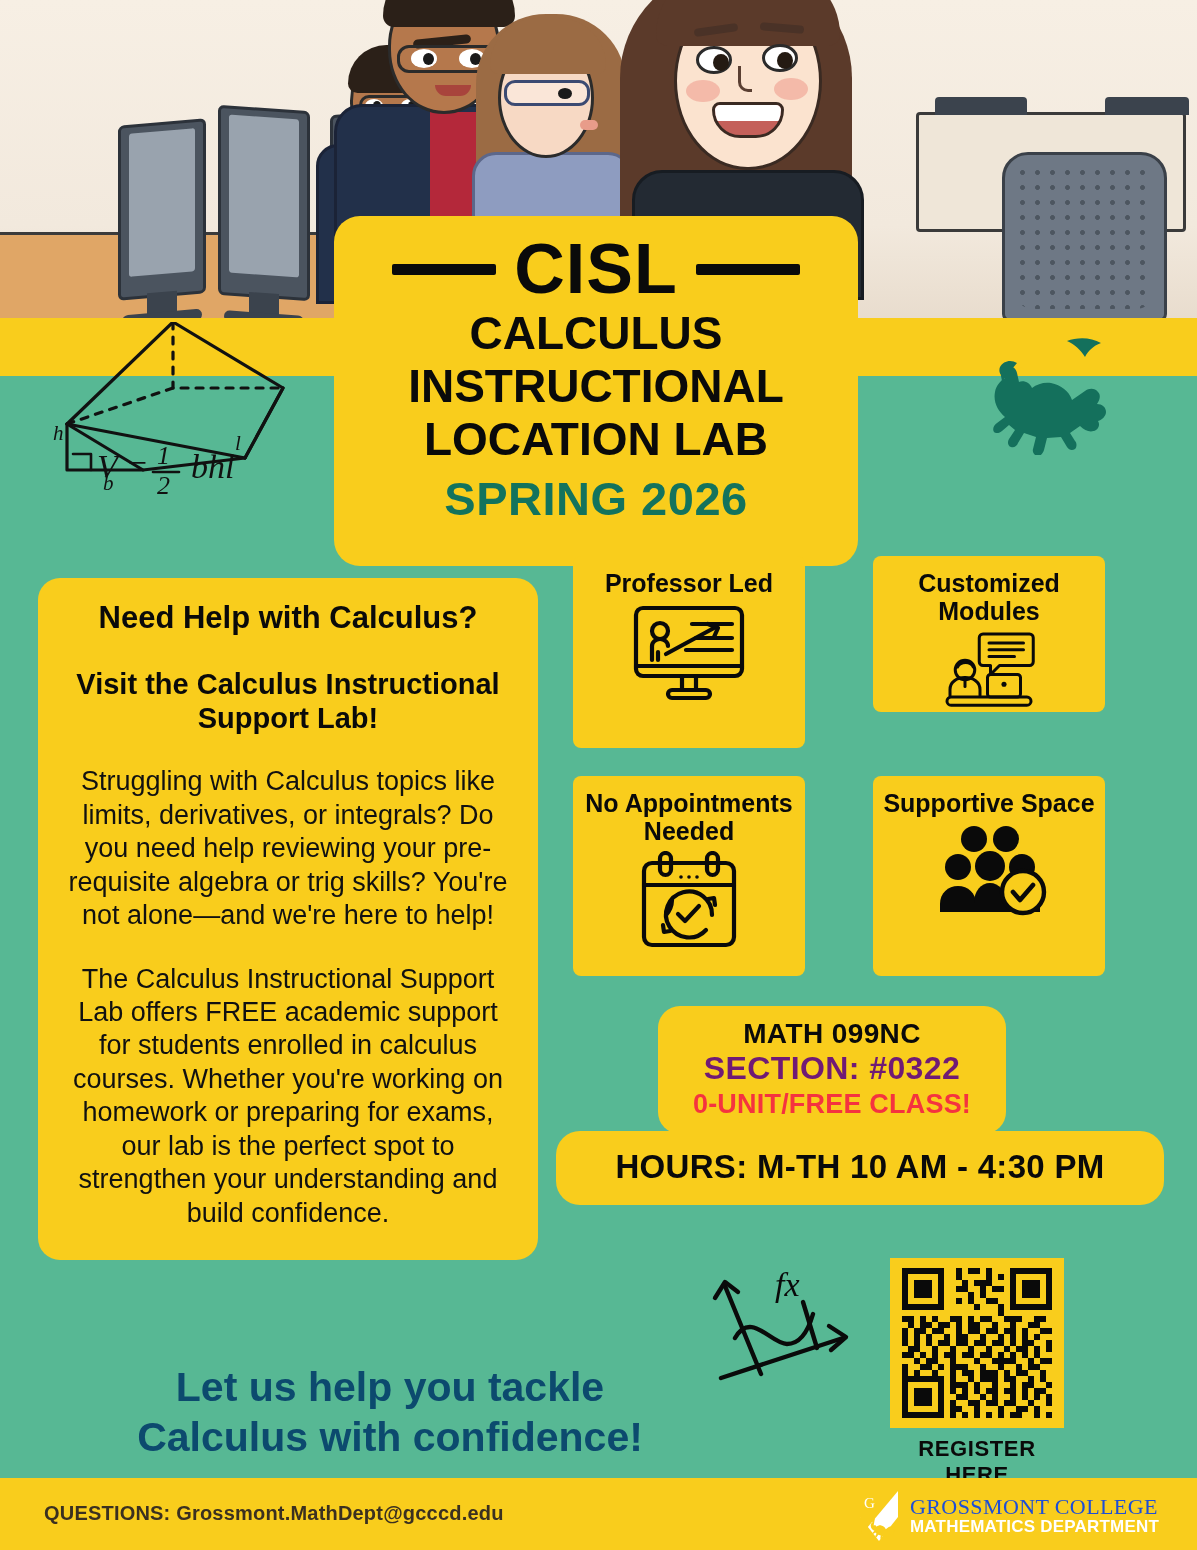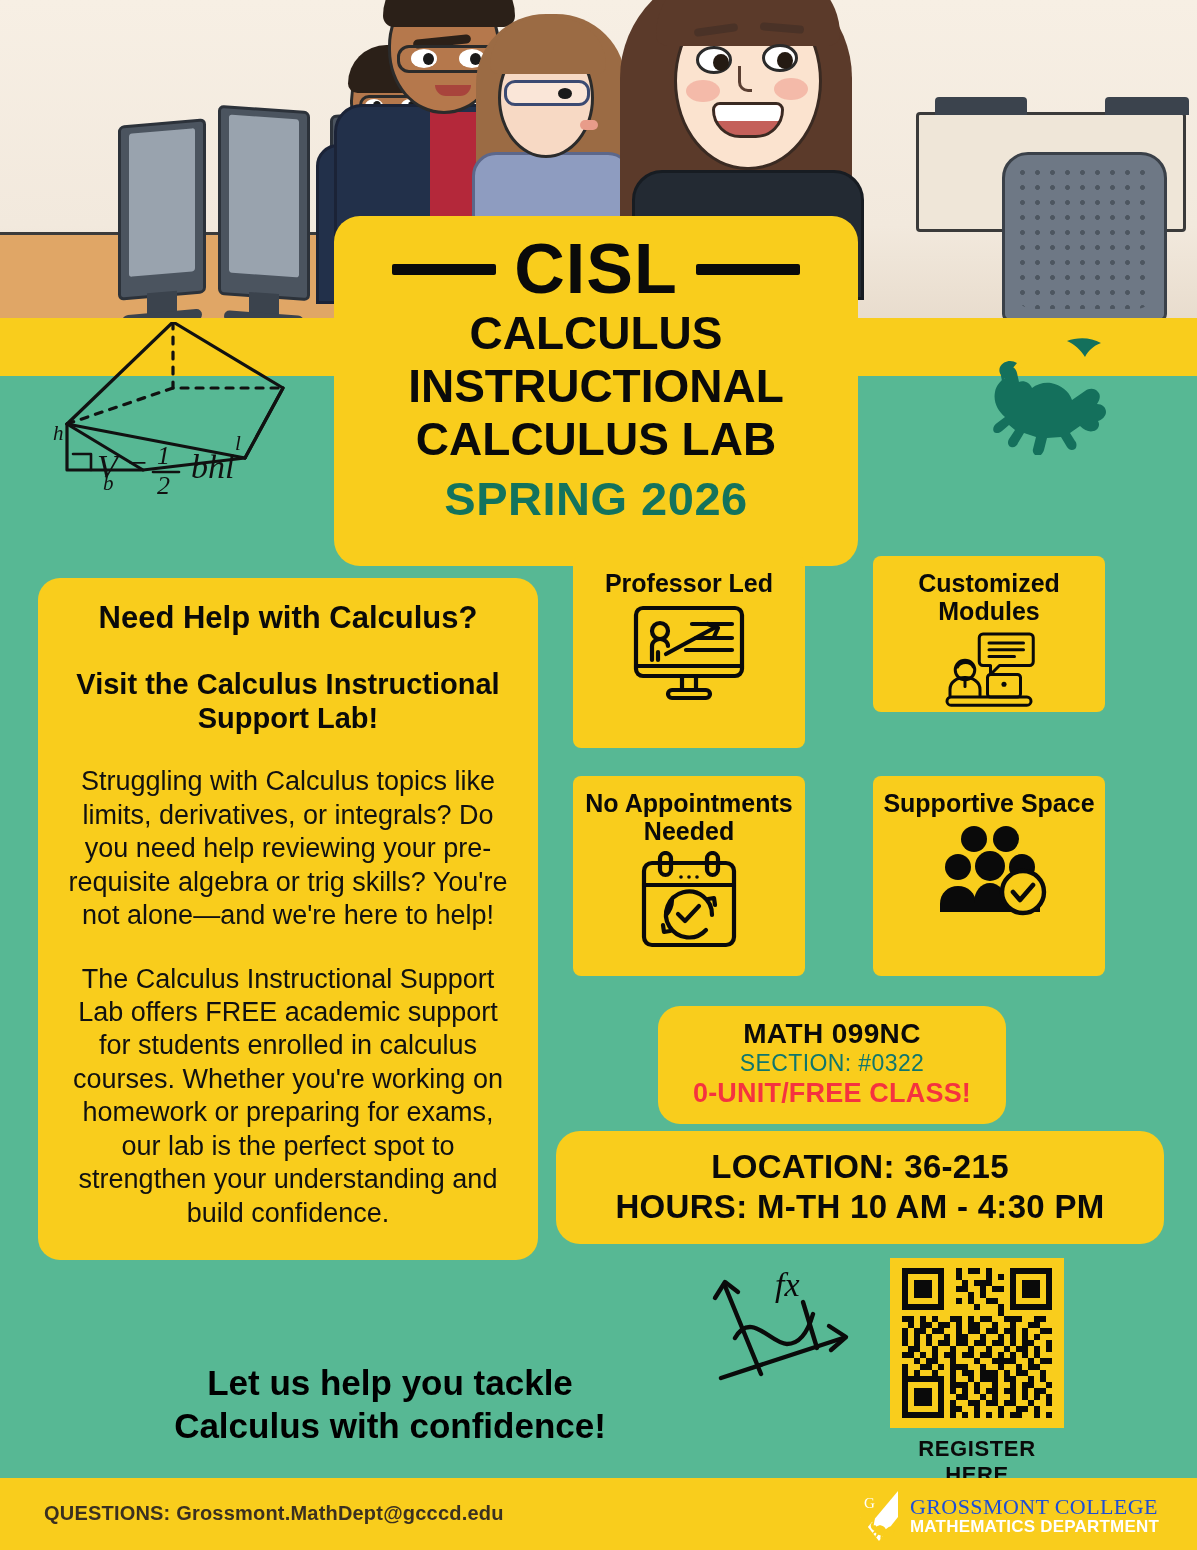--- a/index.html
+++ b/index.html
@@ -167,35 +167,35 @@
   .f2 { left:873px; top:556px; width:232px; height:156px; }
   .f3 { left:573px; top:776px; width:232px; height:200px; }
   .f4 { left:873px; top:776px; width:232px; height:200px; }
 
   
   .course {
     position:absolute; left:658px; top:1006px; width:348px;
     background:#f9cd1c; border-radius:22px; text-align:center; padding:12px 10px 14px;
   }
   .course-l1 { font-size:28px; font-weight:800; color:#0a0a0a; line-height:1.16; letter-spacing:.4px;}
-  .course-l2 { font-size:23px; font-weight:400; color:#0f766e; line-height:1.16; letter-spacing:.4px;}
+  .course-l2 { font-size:32px; font-weight:700; color:#701a75; line-height:1.16; letter-spacing:.4px;}
   .course-l3 { font-size:27px; font-weight:800; color:#f5333f; line-height:1.2; letter-spacing:.2px;}
 
   
   .locbox {
     position:absolute; left:556px; top:1131px; width:608px;
     background:#f9cd1c; border-radius:24px; text-align:center; padding:16px 12px 18px;
   }
   .loc-l1 { font-size:33px; font-weight:800; color:#0a0a0a; line-height:1.2; letter-spacing:.3px;}
   .loc-l2 { font-size:33px; font-weight:800; color:#0a0a0a; line-height:1.2; letter-spacing:.3px;}
 
   
   .tagline {
     position:absolute; left:60px; top:1362px; width:660px; text-align:center;
-    font-size:35px; font-weight:800; color:#000000; line-height:1.22;
+    font-size:41px; font-weight:800; color:#0c4a6e; line-height:1.22;
   }
 
   
   .fxsketch { position:absolute; left:703px; top:1252px; width:165px; height:130px; }
 
   
   .qrwrap { position:absolute; left:890px; top:1258px; width:174px; }
   .qrbox { width:174px; height:170px; background:#f9cd1c; padding:10px; }
   .qr { width:154px; height:150px; display:block; }
   .qr-caption { margin-top:8px; text-align:center; font-size:22px; font-weight:800;
@@ -343,21 +343,21 @@
   </svg>
 
   <div class="title-card">
     <div class="title-top">
       <span class="title-rule"></span>
       <span class="title-main">CISL</span>
       <span class="title-rule"></span>
     </div>
     <div class="title-sub">CALCULUS</div>
     <div class="title-sub">INSTRUCTIONAL</div>
-    <div class="title-sub">CALCULUS LAB</div>
+    <div class="title-sub">LOCATION LAB</div>
     <div class="title-term">SPRING 2026</div>
   </div>
 
   <div class="textpanel">
     <div class="tp-h1">Need Help with Calculus?</div>
     <div class="tp-h2">Visit the Calculus Instructional Support Lab!</div>
     <div class="tp-p">Struggling with Calculus topics like limits, derivatives, or integrals? Do you need help reviewing your pre-requisite algebra or trig skills? You're not alone—and we're here to help!</div>
     <div class="tp-p">The Calculus Instructional Support Lab offers FREE academic support for students enrolled in calculus courses. Whether you're working on homework or preparing for exams, our lab is the perfect spot to strengthen your understanding and build confidence.</div>
   </div>
 
@@ -434,21 +434,20 @@
     </svg>
   </div>
 
   <div class="course">
     <div class="course-l1">MATH 099NC</div>
     <div class="course-l2">SECTION: #0322</div>
     <div class="course-l3">0-UNIT/FREE CLASS!</div>
   </div>
 
   <div class="locbox">
-    <div class="loc-l1">LOCATION: 36-215</div>
     <div class="loc-l2">HOURS: M-TH 10 AM - 4:30 PM</div>
   </div>
 
   <div class="tagline">
     <div>Let us help you tackle</div>
     <div>Calculus with confidence!</div>
   </div>
 
   <svg class="fxsketch" viewBox="0 0 165 130">
     <g fill="none" stroke="#0a0a0a" stroke-width="4.4" stroke-linecap="round" stroke-linejoin="round">

